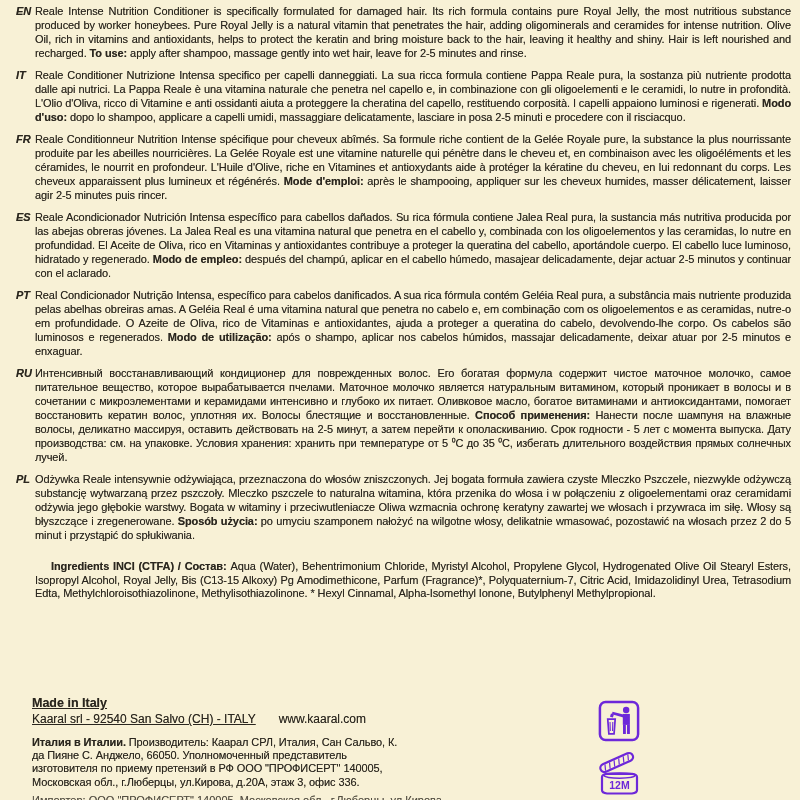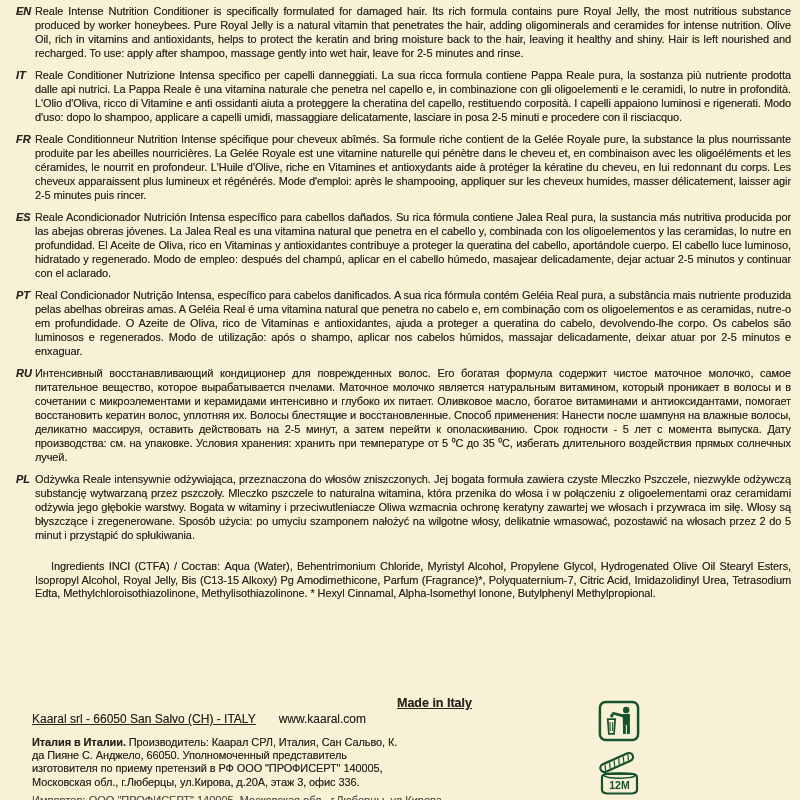--- a/index.html
+++ b/index.html
@@ -15,52 +15,52 @@
   .content{
     position:absolute;left:35px;top:4px;width:756px;
   }
   .para{
     position:relative;
     font-size:11px;line-height:14px;letter-spacing:-0.1px;
     text-align:justify;
     margin:0 0 8px 0;
     text-shadow:0 0 0.5px rgba(42,38,30,0.55);
   }
-  .para b{font-weight:normal;}
+  .para b{font-weight:bold;}
   .lang-code{
     position:absolute;left:-19px;top:0;
     font-style:italic;font-weight:bold;font-size:11px;letter-spacing:0;
   }
   .ingredients{
     font-size:11px;line-height:13.5px;letter-spacing:-0.1px;
     text-align:justify;margin-top:18px;
     text-shadow:0 0 0.5px rgba(42,38,30,0.55);
   }
-  .ingredients b{font-weight:normal;padding-left:16px;}
+  .ingredients b{font-weight:bold;padding-left:16px;}
   .footer{
     position:absolute;left:32px;top:696px;width:440px;
     text-shadow:0 0 0.5px rgba(42,38,30,0.55);
   }
   .made-in{
-    font-size:12.5px;font-weight:bold;text-decoration:underline;line-height:15px;text-align:right;
+    font-size:12.5px;font-weight:bold;text-decoration:underline;line-height:15px;
   }
   .kaaral-line{font-size:12px;line-height:16px;}
   .kaaral-address{text-decoration:underline;}
   .kaaral-site{text-decoration:none;margin-left:23px;}
   .ru-maker{
     margin-top:9px;width:372px;
     font-size:11px;line-height:13.2px;letter-spacing:-0.1px;text-align:left;
   }
   .ru-maker b{font-weight:bold;}
   .clipped-line{
     position:absolute;left:32px;top:794px;width:420px;height:6px;
     overflow:hidden;font-size:11px;line-height:12px;opacity:0.8;
     text-shadow:0 0 0.5px rgba(42,38,30,0.55);
   }
-  .icon{position:absolute;color:#14532d;}
+  .icon{position:absolute;color:#6d28d9;}
   .disposal-icon{left:598px;top:700px;width:42px;height:42px;}
   .pao-icon{left:595px;top:747px;width:48px;height:49px;}
   .icon svg{width:100%;height:100%;display:block;}
 </style>
 </head>
 <body>
 
 <div class="label-sheet">
 
   <div class="content">
@@ -95,21 +95,21 @@
 
     <div class="ingredients">
       <b>Ingredients INCI (CTFA) / Состав:</b><span> Aqua (Water), Behentrimonium Chloride, Myristyl Alcohol, Propylene Glycol, Hydrogenated Olive Oil Stearyl Esters, Isopropyl Alcohol, Royal Jelly, Bis (C13-15 Alkoxy) Pg Amodimethicone, Parfum (Fragrance)*, Polyquaternium-7, Citric Acid, Imidazolidinyl Urea, Tetrasodium Edta, Methylchloroisothiazolinone, Methylisothiazolinone. * Hexyl Cinnamal, Alpha-Isomethyl Ionone, Butylphenyl Methylpropional.</span>
     </div>
 
   </div>
 
   <div class="footer">
     <div class="made-in">Made in Italy</div>
     <div class="kaaral-line">
-      <span class="kaaral-address">Kaaral srl - 66050 San Salvo (CH) - ITALY</span><span class="kaaral-site">www.kaaral.com</span>
+      <span class="kaaral-address">Kaaral srl - 92540 San Salvo (CH) - ITALY</span><span class="kaaral-site">www.kaaral.com</span>
     </div>
     <div class="ru-maker">
       <b>Италия в Италии.</b><span> Производитель: Каарал СРЛ, Италия, Сан Сальво, К. да Пияне С. Анджело, 66050. Уполномоченный представитель изготовителя по приему претензий в РФ ООО "ПРОФИСЕРТ" 140005, Московская обл., г.Люберцы, ул.Кирова, д.20А, этаж 3, офис 336.</span>
     </div>
   </div>
 
   <div class="clipped-line">Импортер: ООО "ПРОФИСЕРТ" 140005, Московская обл., г.Люберцы, ул.Кирова, д.20А</div>
 
   <div class="icon disposal-icon">
     <svg viewBox="0 0 44 44" xmlns="http://www.w3.org/2000/svg">

